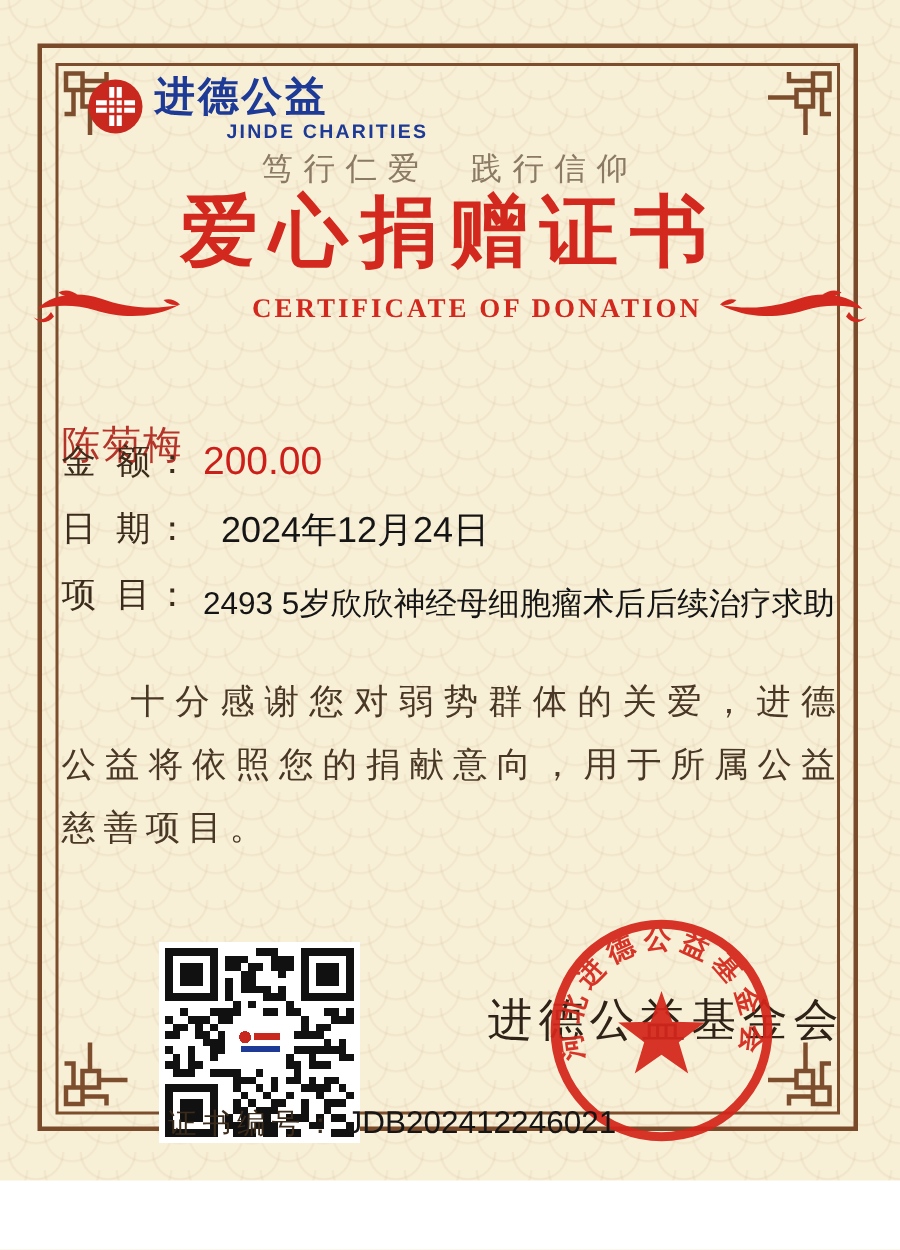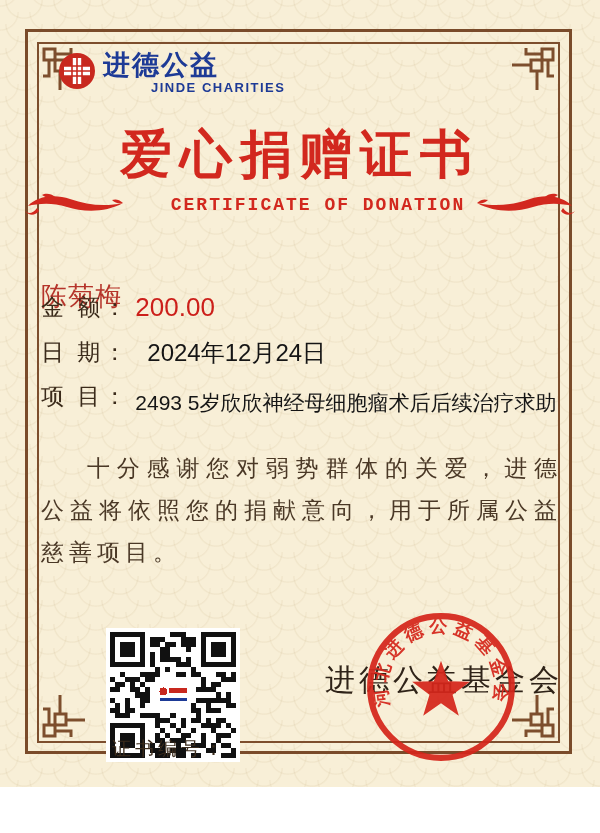--- a/index.html
+++ b/index.html
@@ -29,21 +29,21 @@
   .logo-en{font-size:13px;font-weight:bold;color:#1d3a96;letter-spacing:1.5px;line-height:15px;margin-left:48px;}
 
   .motto{position:absolute;left:0;right:0;top:98px;text-align:center;
     font-family:"DejaVu Serif","Liberation Serif",serif;
     font-size:21px;color:#8b7a64;letter-spacing:7px;white-space:pre;}
   .title{position:absolute;left:0;right:0;top:120px;text-align:center;
     font-family:"DejaVu Serif","Liberation Serif",serif;
     font-size:52px;font-weight:bold;color:#d2281e;letter-spacing:8px;}
   .subtitle-row{position:absolute;left:0;right:0;top:192px;
     display:flex;align-items:center;justify-content:center;gap:10px;}
-  .subtitle{font-family:Liberation Mono, monospace;
+  .subtitle{font-family:Liberation Serif, serif;
     font-size:18px;font-weight:bold;color:#d2281e;letter-spacing:2px;margin-left:36px;}
   .flourish{width:100px;height:26px;}
   .flourish.rt{transform:scaleX(-1);}
 
   .donor-name{position:absolute;left:41px;top:231px;
     font-size:26px;color:#b5342a;letter-spacing:1px;margin-top:48px;}
 
   .field{position:absolute;left:41px;right:40px;display:flex;align-items:flex-start;}
   .field-label{font-family:"DejaVu Serif","Liberation Serif",serif;
     font-size:23px;color:#3b2b1b;letter-spacing:3px;flex:0 0 auto;white-space:pre;}
@@ -130,20 +130,21 @@
       <g stroke="#c8281e" stroke-width="1.6">
         <path d="M10 19 H28" transform="translate(0,-5)" stroke-width="0"></path>
       </g>
     </svg>
     <div>
       <div class="logo-cn">进德公益</div>
       <div class="logo-en">JINDE CHARITIES</div>
     </div>
   </div>
 
+  <div class="motto">笃行仁爱  践行信仰</div>
   <div class="title">爱心捐赠证书</div>
   <div class="subtitle-row">
     <svg class="flourish" viewBox="0 0 100 26" fill="#d2281e">
       <path d="M3 14 C12 4 30 2 45 7 C62 13 80 15 98 11 C80 21 58 20 42 15 C26 10 12 12 3 14 Z"></path>
       <path d="M12 16 C8 22 3 22 0 19 C4 24 10 24 14 19 Z"></path>
       <path d="M30 5 C26 1 20 1 17 3 C21 6 26 7 30 5 Z"></path>
       <path d="M98 11 C94 7 90 7 87 8 C90 11 94 12 98 11 Z"></path>
     </svg>
     <div class="subtitle">CERTIFICATE OF DONATION</div>
     <svg class="flourish rt" viewBox="0 0 100 26" fill="#d2281e">
@@ -388,15 +389,16 @@
     </defs>
     <circle cx="80" cy="80" r="70" fill="none" stroke="#d5261b" stroke-width="6"></circle>
     <polygon fill="#d5261b" points="80,54 87.1,74.3 108.5,74.7 91.4,87.7 97.6,108.3 80,96 62.4,108.3 68.6,87.7 51.5,74.7 72.9,74.3"></polygon>
     <text font-family="'DejaVu Serif','Liberation Serif',serif" font-size="18" font-weight="bold" fill="#d5261b" letter-spacing="5">
       <textPath href="#sealArc" startOffset="50%" text-anchor="middle">河北进德公益基金会</textPath>
     </text>
   </svg>
 
   <div class="serial">
     <span class="serial-label">证书编号：</span>
+    <span class="serial-value">JDB202412246021</span>
   </div>
 
 </div>
 
 </body></html>

